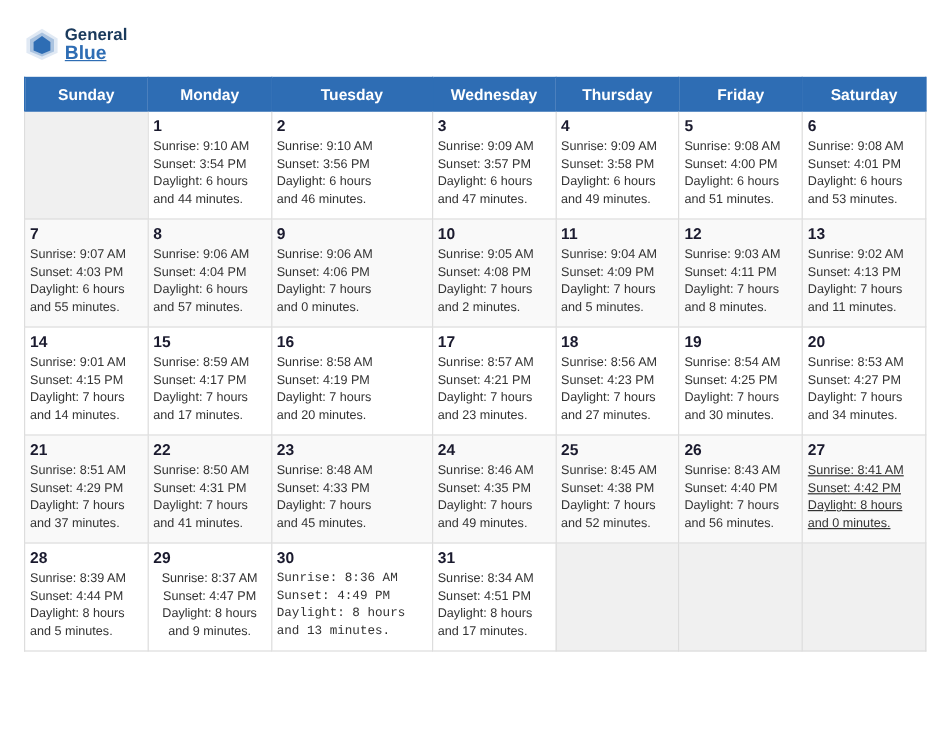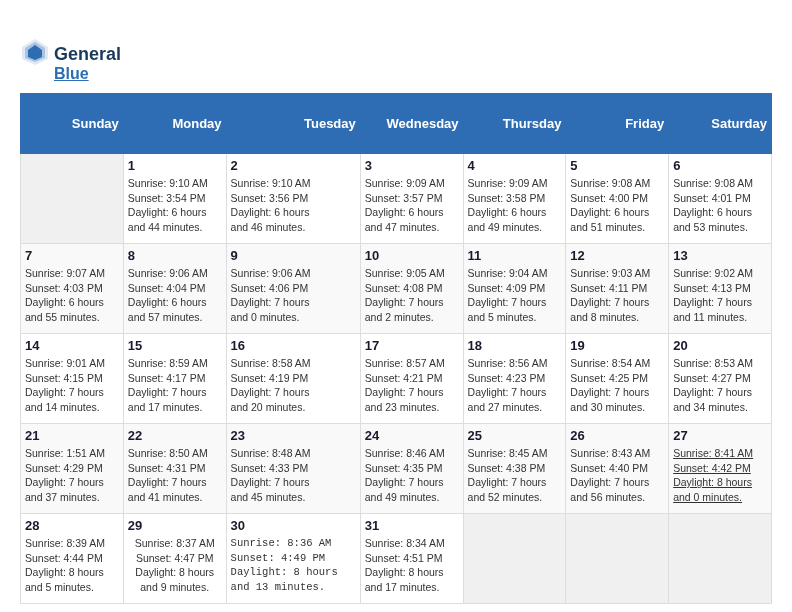--- a/index.html
+++ b/index.html
@@ -40,22 +40,22 @@
     table {
       width: 100%;
       border-collapse: collapse;
       font-size: 11px;
     }
     thead tr {
       background: #2e6db4;
       color: #fff;
     }
     thead th {
-      padding: 22px 4px;
-      text-align: right;
+      padding: 6px 4px;
+      text-align: center;
       font-size: 13px;
       font-weight: bold;
       border: 1px solid #2e6db4;
     }
     tbody tr {
       border-bottom: 1px solid #ccc;
     }
     tbody td {
       vertical-align: top;
       padding: 4px 4px 6px 4px;
@@ -88,21 +88,21 @@
 <body>
 
 <div class="header-area">
   <div class="logo">
     <svg class="logo-icon" viewBox="0 0 30 30" xmlns="http://www.w3.org/2000/svg">
       <polygon points="15,2 28,10 28,22 15,28 2,22 2,10" fill="#2e6db4" opacity="0.15"></polygon>
       <polygon points="15,5 25,11 25,21 15,25 5,21 5,11" fill="#2e6db4" opacity="0.3"></polygon>
       <polygon points="15,8 22,13 22,20 15,23 8,20 8,13" fill="#2e6db4"></polygon>
     </svg>
     <div>
-      <div style="font-size:18px;font-weight:bold;color:#1a3a5c;margin-top:24px;">General</div>
+      <div style="font-size:14px;font-weight:bold;color:#1a3a5c;">General</div>
       <div style="font-size:16px;font-weight:bold;color:#2e6db4;text-decoration:underline;">Blue</div>
     </div>
   </div>
   <div class="title-area">
     <div class="month-year"></div>
     <div class="location"></div>
   </div>
 </div>
 
 <table>
@@ -261,21 +261,21 @@
           <div class="day-number">20</div>
           <div class="day-info" style="white-space: pre-line;">Sunrise: 8:53 AM
 Sunset: 4:27 PM
 Daylight: 7 hours
 and 34 minutes.</div>
         </td>
       </tr>
       <tr>
         <td>
           <div class="day-number">21</div>
-          <div class="day-info" style="white-space: pre-line;">Sunrise: 1:51 AM
+          <div class="day-info" style="white-space: pre-line;">Sunrise: 8:51 AM
 Sunset: 4:29 PM
 Daylight: 7 hours
 and 37 minutes.</div>
         </td>
         <td>
           <div class="day-number">22</div>
           <div class="day-info" style="white-space: pre-line;">Sunrise: 8:50 AM
 Sunset: 4:31 PM
 Daylight: 7 hours
 and 41 minutes.</div>

